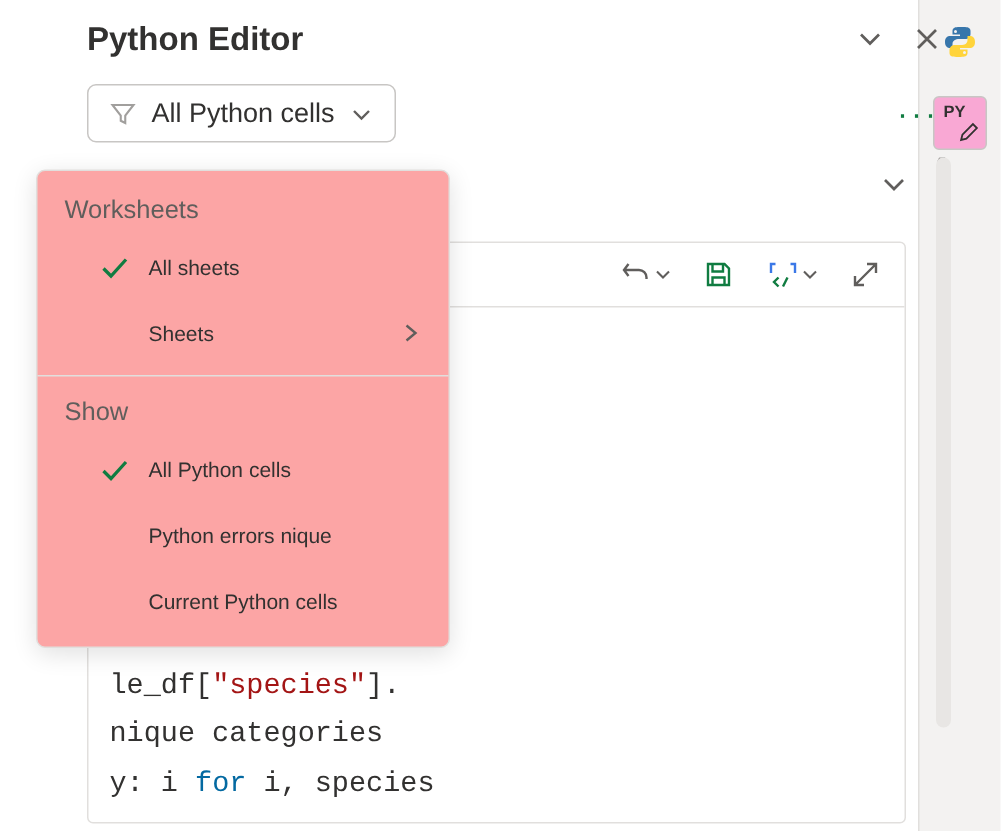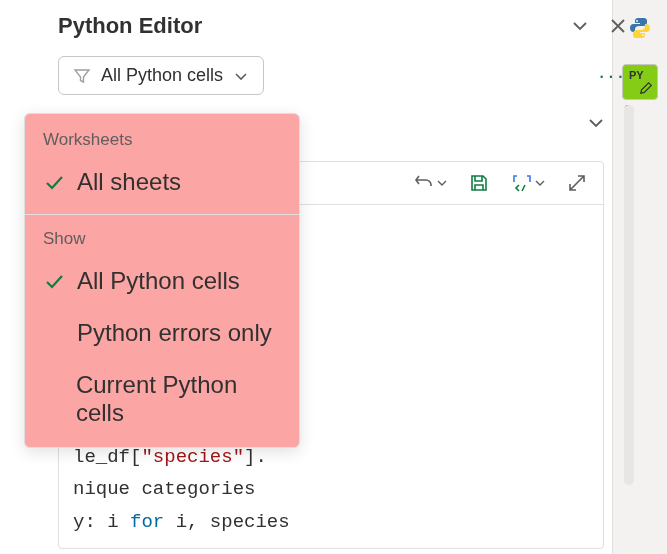--- a/index.html
+++ b/index.html
@@ -31,21 +31,21 @@
   }
   .strip-icon {
     width: 36px;
     height: 36px;
     display: flex;
     align-items: center;
     justify-content: center;
     border-radius: 4px;
   }
   .strip-icon.active {
-    background: #84cc16;
+    background: #f9a8d4;
     border: 1px solid #c8c6c4;
   }
   .py-pencil {
     position: relative;
     width: 22px;
     height: 22px;
   }
   .py-pencil .py-text {
     position: absolute;
     top: -2px;
@@ -188,23 +188,24 @@
   }
   .dd-section-label {
     font-size: 17px;
     color: #605e5c;
     padding: 8px 18px 6px 18px;
   }
   .dd-item {
     display: flex;
     align-items: center;
     padding: 12px 18px;
-    font-size: 24px;
+    font-size: 14px;
     color: #323130;
     gap: 12px;
+    margin-left: 22px;
   }
   .dd-item .check {
     width: 22px;
     display: flex;
     justify-content: center;
     color: #107c41;
   }
   .dd-item .check.empty { visibility: hidden; }
   .dd-item .arrow {
     margin-left: auto;
@@ -329,39 +330,50 @@
   <div class="dd-item">
     <span class="check">
       <svg width="20" height="20" viewBox="0 0 20 20">
           <path fill="none" stroke="currentColor" stroke-width="2.2" d="M3 11l5 5L18 5"></path>
         </svg>
     </span>
     <span>All sheets</span>
   </div>
 
 
+  <div class="dd-item">
+    <span class="check empty">
+      <svg width="20" height="20"></svg>
+    </span>
+    <span>Sheets</span>
+    <span class="arrow">
+      <svg width="14" height="14" viewBox="0 0 14 14">
+          <path fill="none" stroke="currentColor" stroke-width="1.6" d="M4 2l6 5-6 5"></path>
+        </svg>
+    </span>
+  </div>
 
   <div class="dd-divider"></div>
 
   <div class="dd-section-label">Show</div>
 
   <div class="dd-item">
     <span class="check">
       <svg width="20" height="20" viewBox="0 0 20 20">
           <path fill="none" stroke="currentColor" stroke-width="2.2" d="M3 11l5 5L18 5"></path>
         </svg>
     </span>
     <span>All Python cells</span>
   </div>
 
   <div class="dd-item">
     <span class="check empty">
       <svg width="20" height="20"></svg>
     </span>
-    <span>Python errors only</span>
+    <span>Python errors nique</span>
   </div>
 
   <div class="dd-item">
     <span class="check empty">
       <svg width="20" height="20"></svg>
     </span>
     <span>Current Python cells</span>
   </div>
 </div>
 

